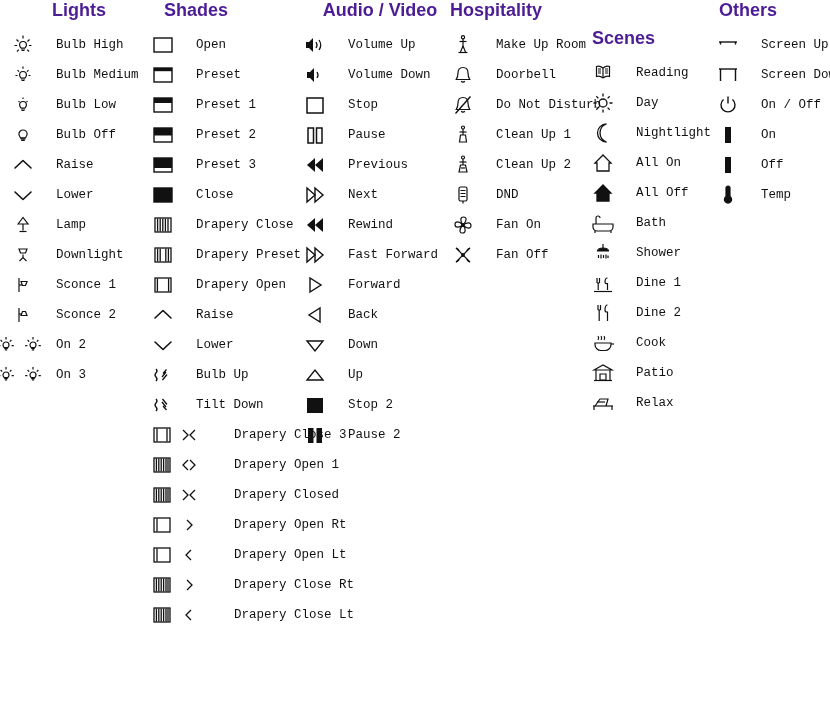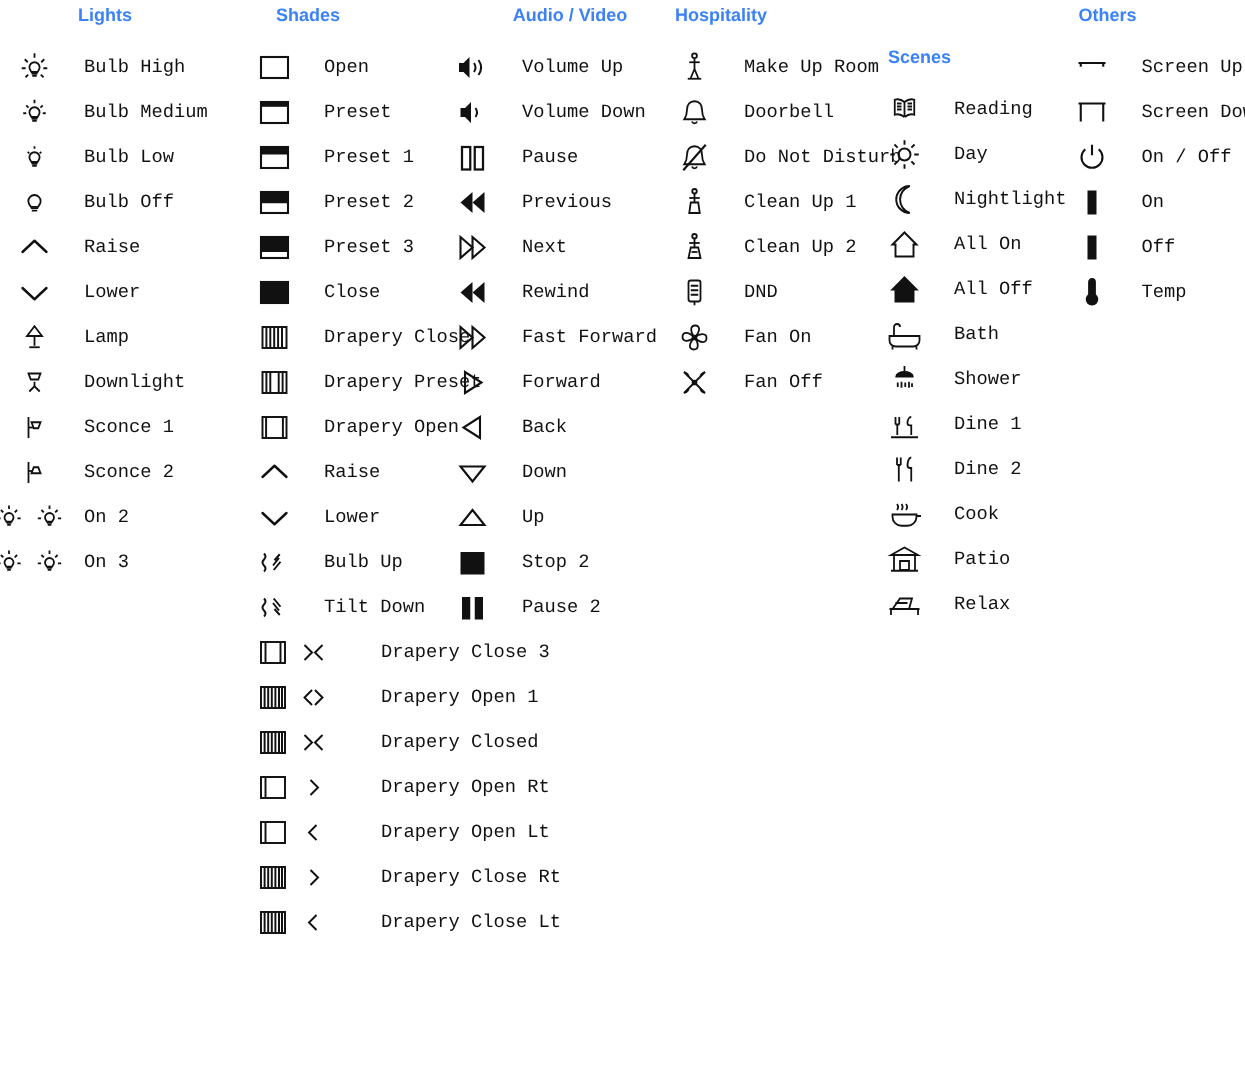--- a/index.html
+++ b/index.html
@@ -17,23 +17,23 @@
   .sheet {
     position: relative;
     width: 830px;
     height: 722px;
   }
   .column {
     position: absolute;
     top: 0;
   }
   .col-title {
-    font-size: 12px;
+    font-size: 18px;
     font-weight: bold;
-    color: #3b82f6;
+    color: #4c1d95;
     margin: 0 0 10px 0;
     height: 20px;
     line-height: 20px;
     white-space: nowrap;
   }
   .rows {
     position: relative;
     font-family: Liberation Mono, monospace;
   }
   .row {
@@ -60,21 +60,21 @@
   svg { display: block; }
   .multi {
     display: flex;
     align-items: center;
     justify-content: flex-end;
   }
   .multi svg { margin-left: 1px; }
 
   
   #col-lights   { left: 0px;   width: 170px; }
-  #col-shades   { left: 160px; width: 180px; }
+  #col-shades   { left: 140px; width: 180px; }
   #col-av       { left: 292px; width: 160px; }
   #col-hosp     { left: 440px; width: 150px; }
   #col-scenes   { left: 580px; width: 130px; }
   #col-others   { left: 705px; width: 125px; }
 
   #col-lights .col-title { padding-left: 52px; }
   #col-shades .col-title { padding-left: 24px; }
   #col-av .col-title     { padding-left: 16px; text-align: center; }
   #col-hosp .col-title   { padding-left: 10px; }
   #col-scenes .col-title { padding-left: 12px; margin-top: 28px; }
@@ -557,20 +557,28 @@
       <div class="row">
         <div class="icon-box">
           <svg width="24" height="22" viewBox="0 0 24 22">
             <path d="M4 8 h3 L11 4 v14 L7 14 H4 Z" fill="#111"></path>
             <path d="M14 8 q2 3 0 6" stroke="#111" stroke-width="1.3" fill="none"></path>
           </svg>
         </div>
         <div class="label">Volume Down</div>
       </div>
 
+      <div class="row">
+        <div class="icon-box">
+          <svg width="22" height="22" viewBox="0 0 22 22">
+            <rect x="3" y="4" width="16" height="15" fill="none" stroke="#111" stroke-width="1.5"></rect>
+          </svg>
+        </div>
+        <div class="label">Stop</div>
+      </div>
 
       <div class="row">
         <div class="icon-box">
           <svg width="22" height="22" viewBox="0 0 22 22">
             <g fill="none" stroke="#111" stroke-width="1.5">
               <rect x="4" y="4" width="5.5" height="15"></rect>
               <rect x="12.5" y="4" width="5.5" height="15"></rect>
             </g>
           </svg>
         </div>

